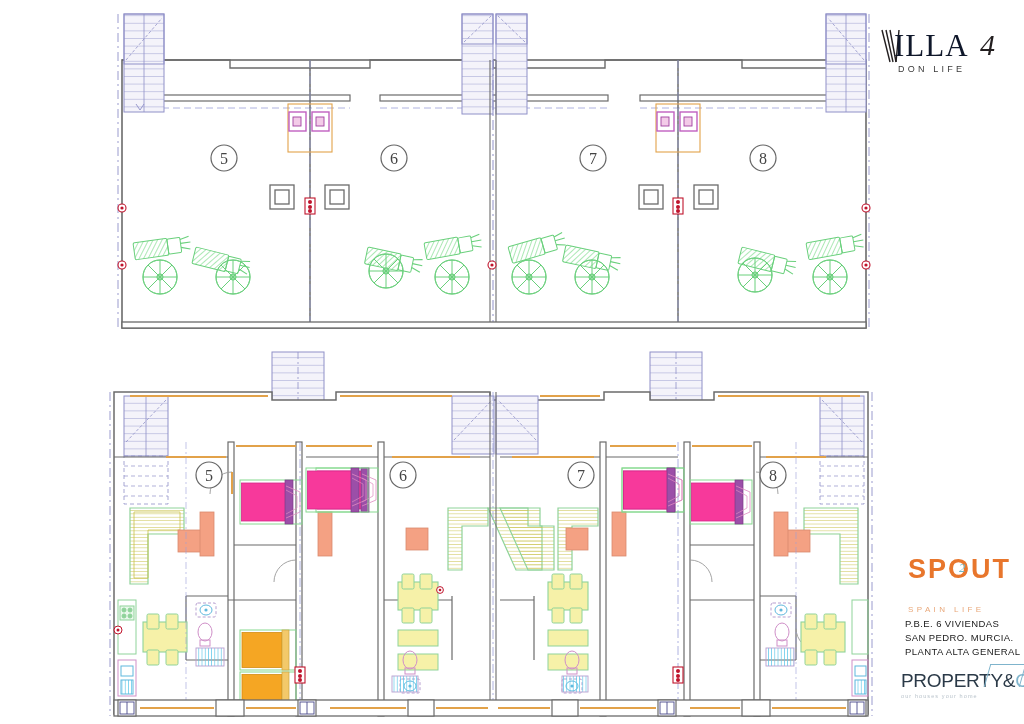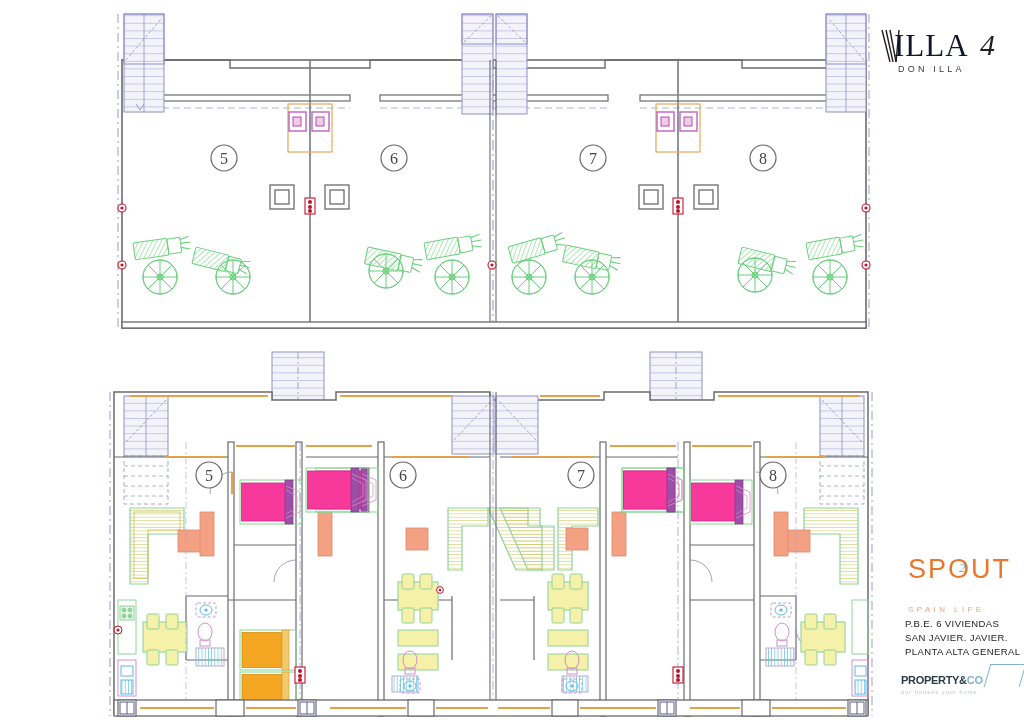--- a/index.html
+++ b/index.html
@@ -11,34 +11,34 @@
   
   .brand-villa{position:absolute;left:880px;top:22px;width:130px;height:60px;}
   .villa-word{font-family:"Liberation Serif", serif;font-size:31px;letter-spacing:1px;
               color:#0f172a;line-height:1;position:absolute;left:14px;top:8px;font-weight:400;}
   .villa-num{position:absolute;left:100px;top:6px;font-family:"Liberation Serif", serif;
              font-size:30px;font-style:italic;color:#231f20;}
   .villa-sub{position:absolute;left:18px;top:42px;font-size:9px;letter-spacing:3.2px;
              color:#3a3a3a;font-family:"Liberation Sans",sans-serif;}
 
   .brand-spout{position:absolute;left:908px;top:556px;width:116px;height:44px;}
-  .spout-word{font-size:27px;font-weight:normal;letter-spacing:2px;color:#e8762c;
+  .spout-word{font-size:27px;font-weight:bold;letter-spacing:2px;color:#e8762c;
               font-family:"Liberation Sans",sans-serif;line-height:1;}
   .spout-sub{font-size:8px;letter-spacing:3.4px;color:#e9a87a;margin-top:19px;
              font-family:"Liberation Sans",sans-serif;}
   .spout-o{display:inline-block;position:relative;color:#e8762c;}
   .spout-2{position:absolute;left:51px;top:4px;font-size:13px;color:#6fb8c9;
            font-family:"Liberation Serif",serif;font-style:italic;}
 
   .legend{position:absolute;left:905px;top:617px;width:120px;
           font-family:"Liberation Sans",sans-serif;font-size:9.5px;
           letter-spacing:.4px;color:#1a1a1a;line-height:1.45;}
 
   .brand-prop{position:absolute;left:901px;top:670px;width:124px;height:34px;}
-  .prop-a{font-size:11px;font-weight:bold;letter-spacing:-.3px;color:#2b3a48;
+  .prop-a{font-size:19px;font-weight:normal;letter-spacing:-.3px;color:#2b3a48;
           font-family:"Liberation Sans",sans-serif;}
   .prop-b{color:#7fb4cc;}
   .prop-tag{font-size:5.5px;letter-spacing:1.1px;color:#b9c3cb;margin-top:1px;
             font-family:"Liberation Sans",sans-serif;}
   .prop-roof{position:absolute;left:86px;top:-6px;width:34px;height:22px;
              border:1.6px solid #7fb4cc;border-bottom:none;
              transform:skewX(-16deg);}
 </style>
 </head>
 <body>
@@ -587,34 +587,34 @@
     <svg width="20" height="44" style="position:absolute;left:0;top:6px">
       <g stroke="#231f20" stroke-width="1.4" fill="none">
         <path d="M2,2 L10,34"></path>
           <path d="M6,2 L13,34"></path>
           <path d="M10,2 L16,34"></path>
         <path d="M16,34 L19,2"></path>
       </g>
     </svg>
     <div class="villa-word">ILLA</div>
     <div class="villa-num">4</div>
-    <div class="villa-sub">DON ILLA</div>
+    <div class="villa-sub">DON LIFE</div>
   </div>
 
   <div class="brand-spout">
     <div style="position:relative;height:30px;">
       <span class="spout-word">SP</span><span class="spout-word spout-o">O</span><span class="spout-word">UT</span>
       <span class="spout-2">2</span>
     </div>
     <div class="spout-sub">SPAIN LIFE</div>
   </div>
 
   <div class="legend">
     <div>P.B.E.  6 VIVIENDAS</div>
-    <div>SAN JAVIER.  JAVIER.</div>
+    <div>SAN PEDRO.  MURCIA.</div>
     <div>PLANTA ALTA GENERAL</div>
   </div>
 
   <div class="brand-prop">
     <div style="position:relative;">
       <div class="prop-roof"></div>
       <span class="prop-a">PROPERTY&amp;</span><span class="prop-a prop-b">CO</span>
     </div>
     <div class="prop-tag">our houses your home</div>
   </div>

